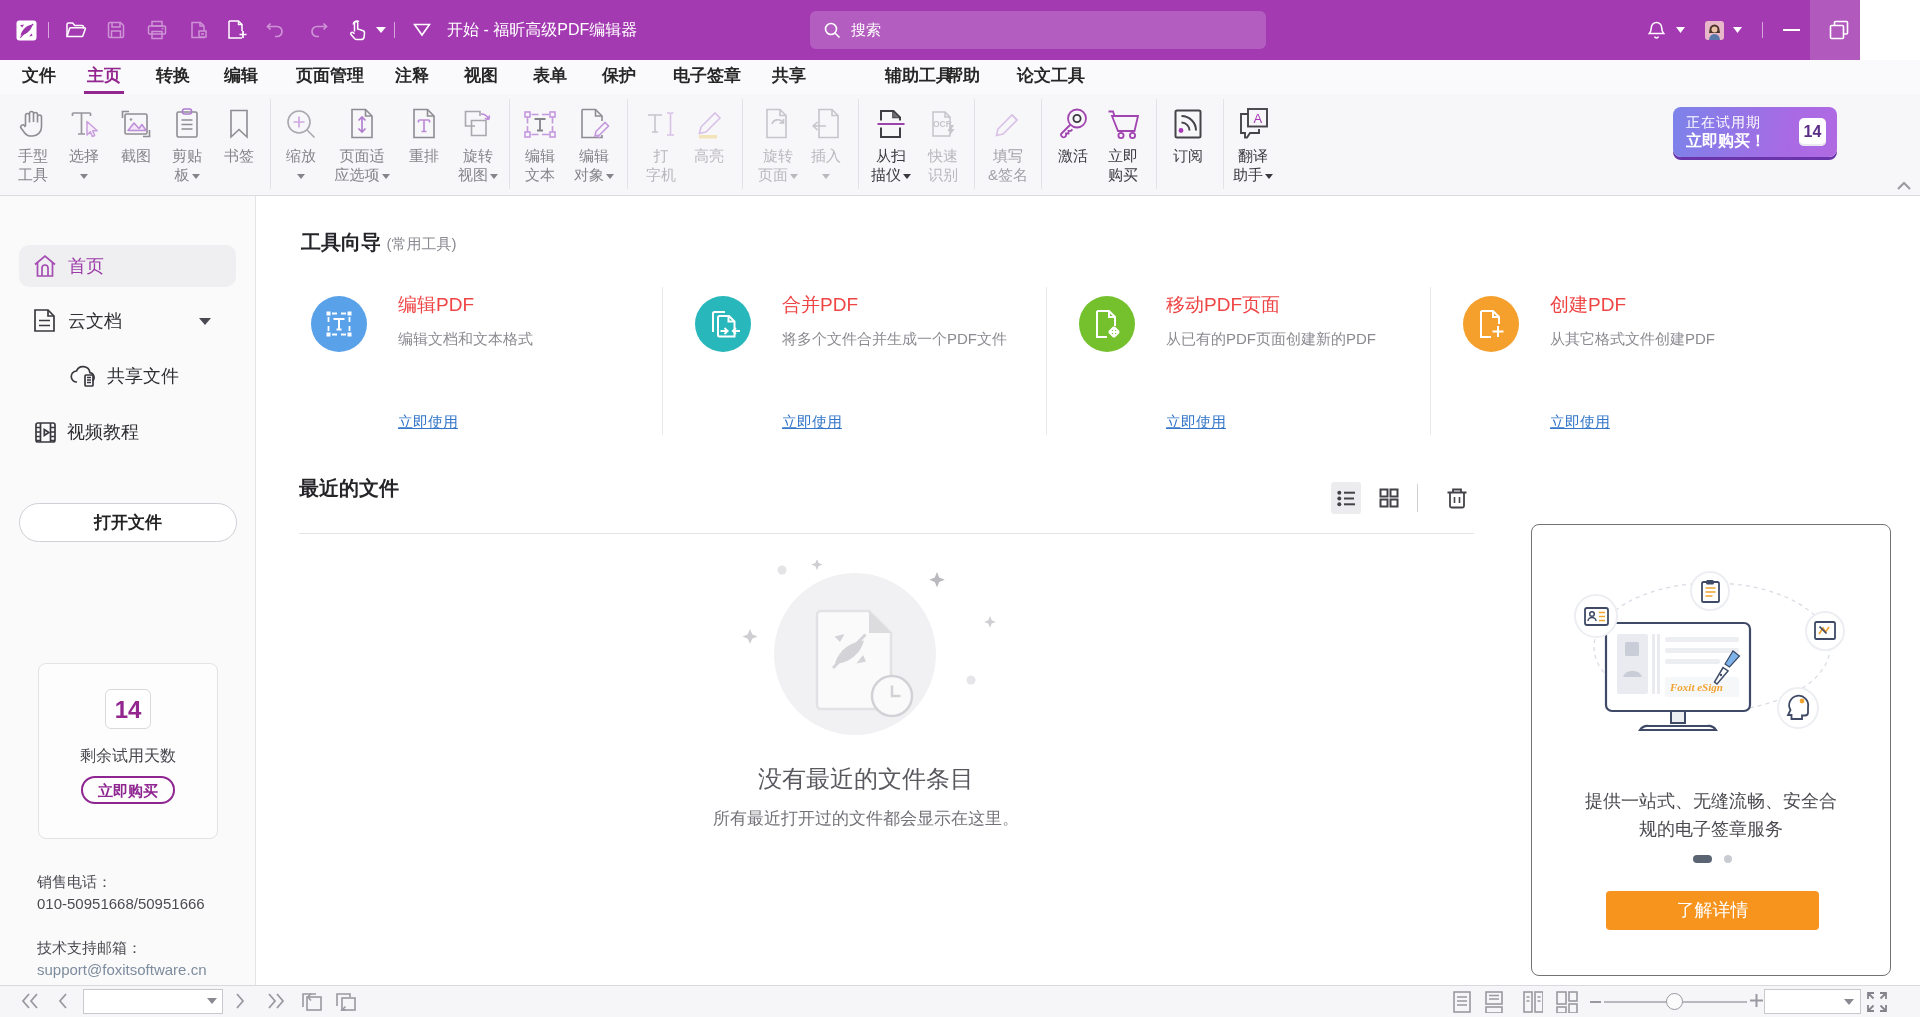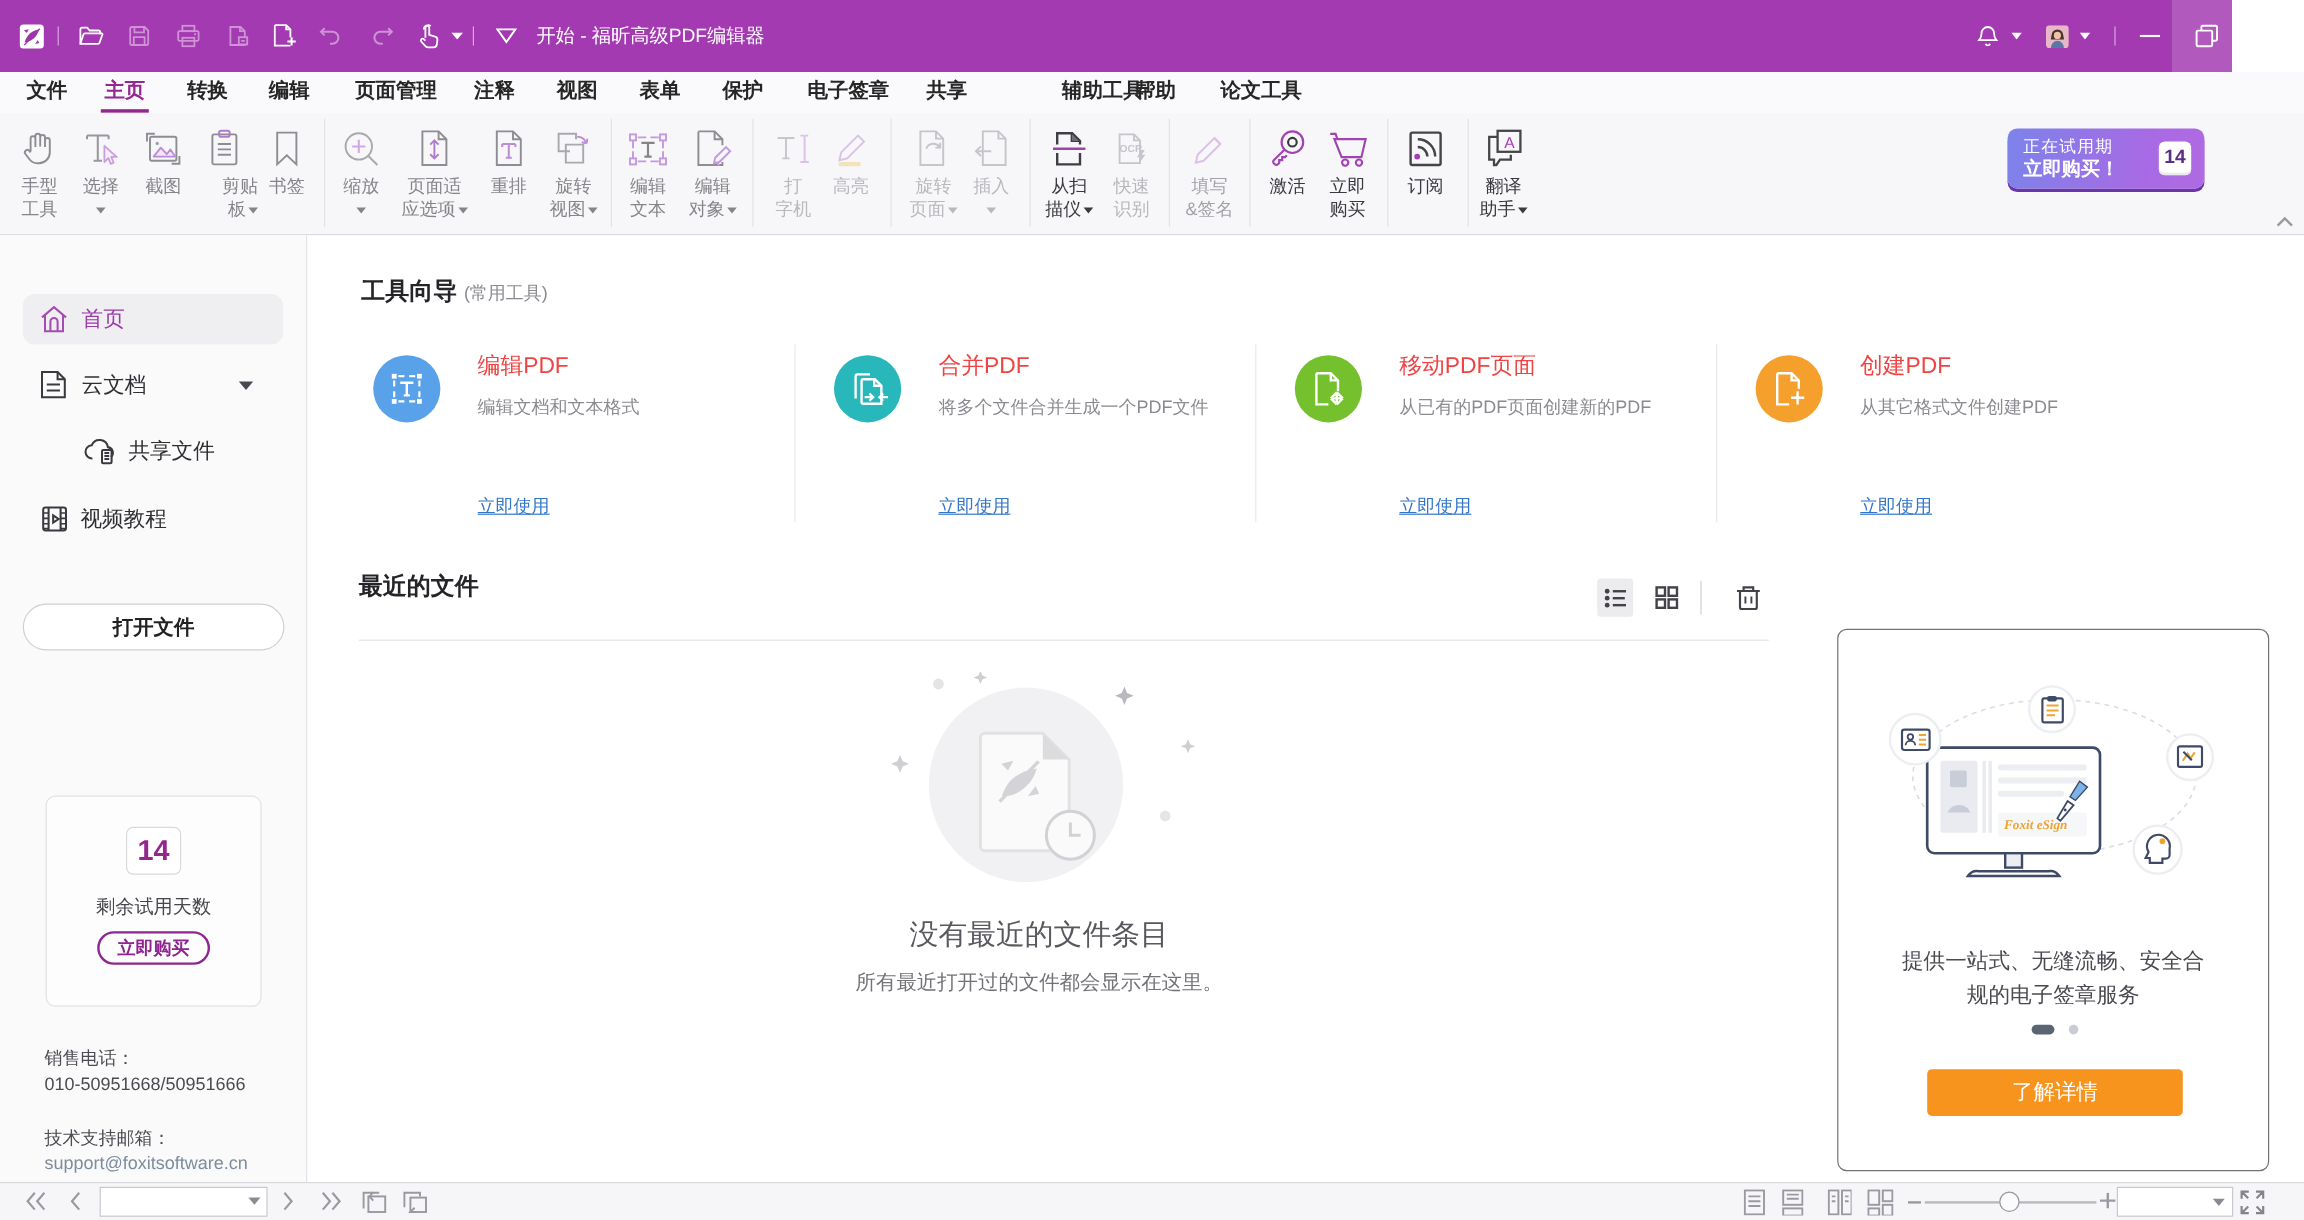--- a/index.html
+++ b/index.html
@@ -148,20 +148,27 @@
           <path d="M0 0 L10 0 L5 6 Z" fill="#fff"></path>
         </svg>
     </div>
     <div class="tb-sep" style="left:394px;"></div>
     <div class="tb-item" style="left:409px;width:26px;">
       <svg width="18" height="14" viewBox="0 0 18 14" fill="none" stroke="#fff" stroke-width="1.6">
           <path d="M1.5 1.5 h15 l-7.5 10.5 Z"></path>
         </svg>
     </div>
     <div class="tb-title">开始 - 福昕高级PDF编辑器</div>
+    <div class="searchbox">
+      <svg width="17" height="17" viewBox="0 0 17 17" fill="none" stroke="#fff" stroke-width="1.6" style="margin-left:14px;">
+          <circle cx="7" cy="7" r="5.5"></circle>
+          <path d="M11.2 11.2 L15.5 15.5"></path>
+        </svg>
+      <span>搜索</span>
+    </div>
     <div class="win-max-bg"></div>
     <div class="tb-item" style="left:1643px;width:26px;">
       <svg width="19" height="21" viewBox="0 0 19 21" fill="none" stroke="#fff" stroke-width="1.5">
           <path d="M9.5 2.5 a5.2 5.2 0 0 0 -5.2 5.2 c0 3.2 -1 4.6 -2 5.8 h14.4 c-1 -1.2 -2 -2.6 -2 -5.8 a5.2 5.2 0 0 0 -5.2 -5.2 Z"></path>
           <path d="M7.6 16.5 a2 2 0 0 0 3.8 0"></path>
         </svg>
     </div>
     <div class="tb-item" style="left:1673px;width:14px;">
       <svg width="9" height="6" viewBox="0 0 9 6">
           <path d="M0 0 L9 0 L4.5 6 Z" fill="#fff"></path>
@@ -243,21 +250,21 @@
             <g fill="none" stroke="#8e8d93" stroke-width="1.6">
               <rect x="5" y="6" width="22" height="20" rx="1.5"></rect>
               <path d="M2.5 10 V3.5 H9 M23 28.5 h6.5 V22"></path>
             </g>
             <path d="M8 22.5 l6 -7.5 5 5.5 3 -4 4 6 Z" fill="#f1e5f7" stroke="#bd8cd8" stroke-width="1.5" stroke-linejoin="round"></path>
             <circle cx="11" cy="11.5" r="1.3" fill="#9b9aa0"></circle>
           </svg>
         </div>
       <div class="rlb">截图</div>
     </div>
-    <div class="rbtn" style="left:159px;width:56px;text-align:right;">
+    <div class="rbtn" style="left:159px;width:56px;">
       <div class="ric">
           <svg width="28" height="33" viewBox="0 0 28 33">
             <g fill="none" stroke="#8e8d93" stroke-width="1.6">
               <rect x="4" y="5" width="20" height="25" rx="1.5"></rect>
               <path d="M8.5 13 h11 M8.5 17.5 h11 M8.5 22 h11"></path>
             </g>
             <rect x="9.5" y="2" width="9" height="5" rx="2" fill="none" stroke="#b07cd0" stroke-width="1.6"></rect>
           </svg>
         </div>
       <div class="rlb">剪贴<br>板<span class="caret"></span></div>

